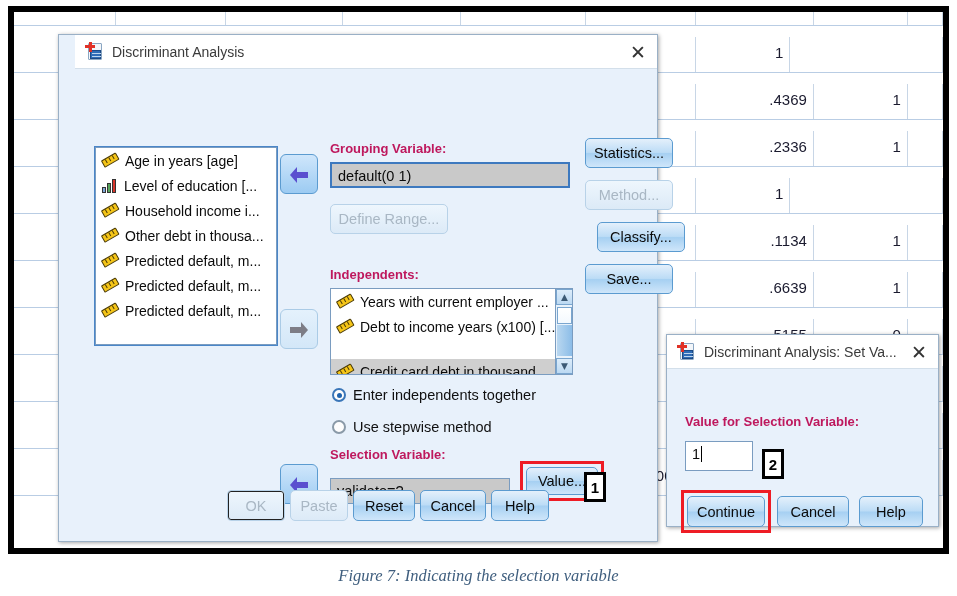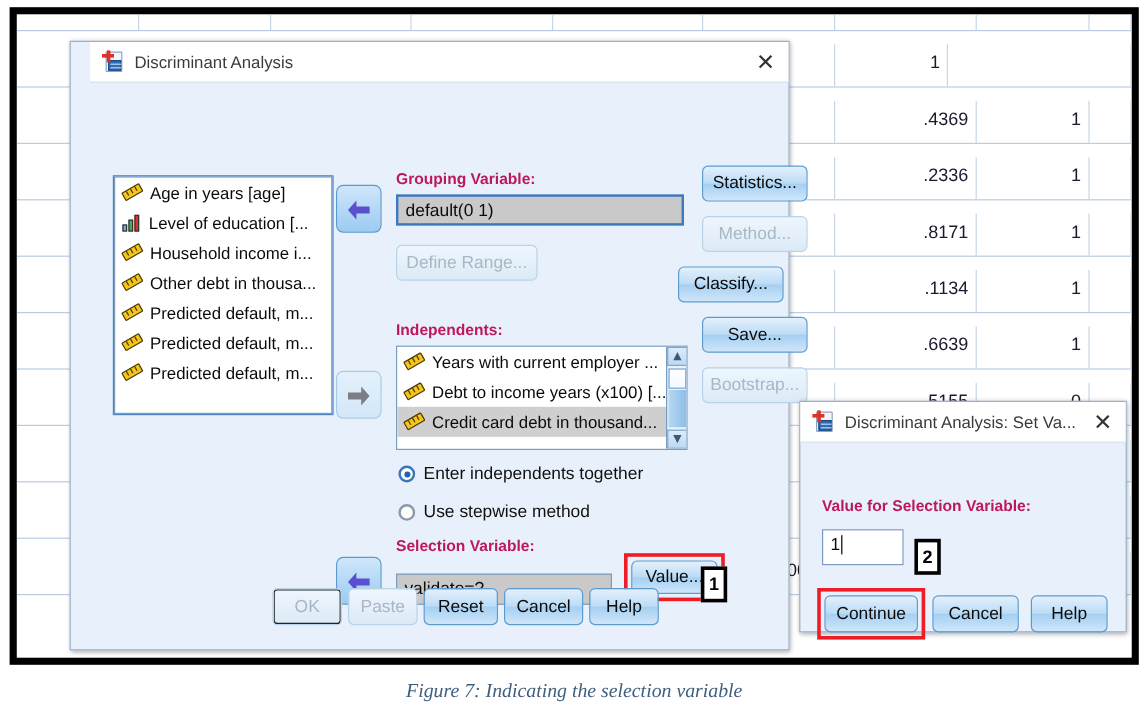--- a/index.html
+++ b/index.html
@@ -119,21 +119,21 @@
   }
   .listbox.focusring { outline: 1px solid #4a86c8; }
   .var-item {
     display: flex; align-items: center;
     height: 25px;
     padding-left: 6px;
     font-size: 14px;
     color: #0b0b0b;
     white-space: nowrap;
   }
-  .var-item.sel { background: #cfcfcf; }
+  .var-item.sel { background: #cfcfcf; margin-top: 20px; }
   .var-label { margin-left: 6px; overflow: hidden; }
 
   
   .ico-ruler {
     position: relative; width: 17px; height: 13px; flex: none;
     transform: rotate(-30deg);
   }
   .ico-ruler i {
     position: absolute; left: 0; top: 2px;
     width: 17px; height: 8px;
@@ -318,21 +318,20 @@
           <div class="sheet-cell" style="width: 94.1px;">1</div>
           <div class="sheet-cell" style="flex: 1 1 0%;"></div>
         </div>
         <div class="sheet-row" style="top: 166px;">
           <div class="sheet-cell" style="width: 101.942px;"></div>
           <div class="sheet-cell" style="width: 109.783px;"></div>
           <div class="sheet-cell" style="width: 117.625px;"></div>
           <div class="sheet-cell" style="width: 117.625px;"></div>
           <div class="sheet-cell" style="width: 125.467px;"></div>
           <div class="sheet-cell" style="width: 109.783px;"></div>
-          <div class="sheet-cell" style="width: 117.625px;">.8171</div>
           <div class="sheet-cell" style="width: 94.1px;">1</div>
           <div class="sheet-cell" style="flex: 1 1 0%;"></div>
         </div>
         <div class="sheet-row" style="top: 213px;">
           <div class="sheet-cell" style="width: 101.942px;"></div>
           <div class="sheet-cell" style="width: 109.783px;"></div>
           <div class="sheet-cell" style="width: 117.625px;"></div>
           <div class="sheet-cell" style="width: 117.625px;"></div>
           <div class="sheet-cell" style="width: 125.467px;"></div>
           <div class="sheet-cell" style="width: 109.783px;"></div>
@@ -523,23 +522,22 @@
         </div>
 
         <div class="lbl" style="left:255px; top:378px;">Selection Variable:</div>
         <div class="field" style="left:255px; top:399px; width:180px; height:26px;margin-top:10px;">validate=?</div>
         <div class="btn" style="left:451px; top:398px; width:72px; height:28px;">Value...</div>
         <div class="redbox" style="left:445px; top:392px; width:84px; height:40px;"></div>
         <div class="numbadge" style="left:509px; top:403px; width:22px; height:30px;">1</div>
 
         <div class="btn" style="left:510px; top:69px; width:88px; height:30px;">Statistics...</div>
         <div class="btn disabled" style="left:510px; top:111px; width:88px; height:30px;">Method...</div>
-        <div class="btn" style="left:490px; top:153px; width:88px; height:30px;">Classify...</div>
+        <div class="btn" style="left:522px; top:153px; width:88px; height:30px;">Classify...</div>
         <div class="btn" style="left:510px; top:195px; width:88px; height:30px;">Save...</div>
-        <div class="btn disabled" style="left:510px; top:237px; width:88px; height:30px;">Bootstrap...</div>
 
         <div class="btn disabled focus" style="left:152px; top:421px; width:58px; height:31px;">OK</div>
         <div class="btn disabled" style="left:215px; top:421px; width:58px; height:31px;">Paste</div>
         <div class="btn" style="left:278px; top:421px; width:62px; height:31px;">Reset</div>
         <div class="btn" style="left:345px; top:421px; width:66px; height:31px;">Cancel</div>
         <div class="btn" style="left:416px; top:421px; width:58px; height:31px;">Help</div>
 
       </div>
     </div>
 

